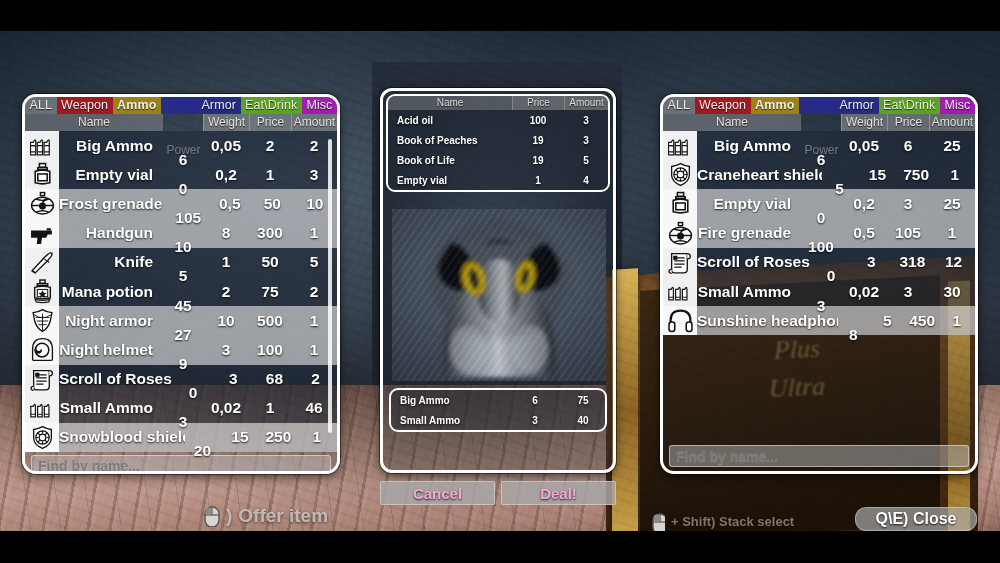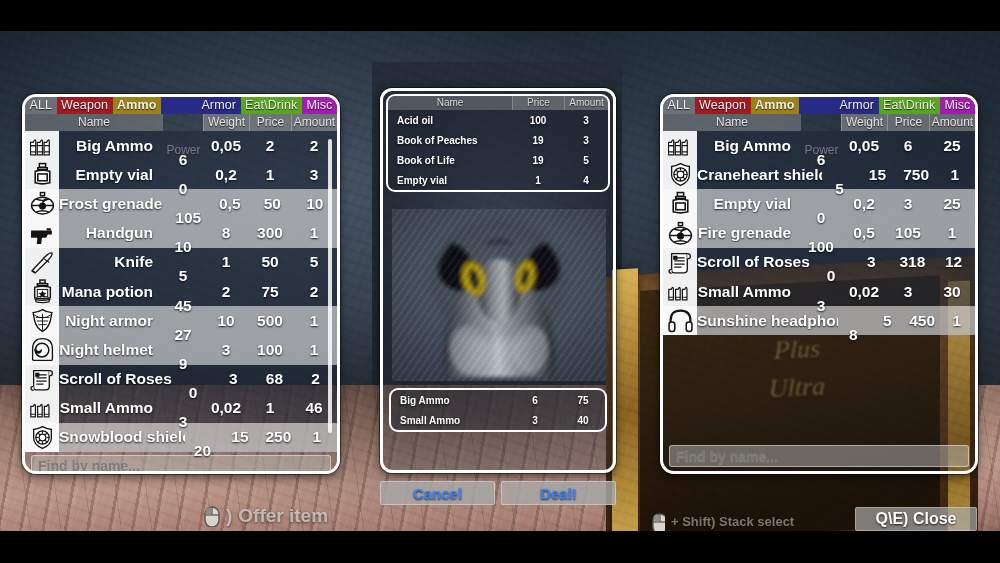--- a/index.html
+++ b/index.html
@@ -158,32 +158,32 @@
 
   .portrait{ position:absolute; left:9px; top:118px; width:214px; height:172px; overflow:hidden; }
   .portrait .pbg{ position:absolute; inset:0;
       background:radial-gradient(ellipse 90% 80% at 50% 40%, #5c6672 0%, #444e5b 45%, #2c3340 100%); }
   .portrait .pnoise{ position:absolute; inset:0;
       background:repeating-linear-gradient(125deg, rgba(255,255,255,.05) 0 2px, rgba(0,0,0,.04) 2px 6px); }
 
   .btnRow{ position:absolute; left:380px; top:481px; width:236px; height:24px;
            display:flex; gap:6px; z-index:21; }
   .btn{ flex:1 1 0; background:rgba(168,168,168,.82); border:1px solid rgba(255,255,255,.35);
-        color:#3b82f6; font-weight:bold; font-size:15px; display:flex; align-items:center;
+        color:#f9a8d4; font-weight:bold; font-size:15px; display:flex; align-items:center;
         justify-content:center; text-shadow:0 1px 2px rgba(0,0,0,.8); border-radius:2px; }
 
   
   .hint{ position:absolute; display:flex; align-items:center; gap:6px; z-index:30;
          color:rgba(226,222,220,.72); font-weight:bold; text-shadow:0 1px 3px rgba(0,0,0,.6); }
   #hintLeft{ left:200px; top:505px; font-size:19px; }
   #hintRight{ left:648px; top:512px; font-size:13px; color:rgba(200,180,168,.62); }
   .closeBtn{ position:absolute; left:855px; top:507px; width:122px; height:24px; z-index:30;
              background:rgba(168,168,168,.70); border:1px solid rgba(255,255,255,.3);
              display:flex; align-items:center; justify-content:center; color:#fff;
-             font-weight:bold; font-size:16px; text-shadow:0 1px 2px rgba(0,0,0,.8); border-radius:2px; }
+             font-weight:bold; font-size:16px; text-shadow:0 1px 2px rgba(0,0,0,.8); border-radius:11px; }
 
   
   .sbar{ position:absolute; right:5px; top:42px; width:4px; height:294px;
          background:rgba(255,255,255,.85); border-radius:2px; }
 
   svg { shape-rendering:geometricPrecision; }
 </style>
 </head>
 <body>
 

